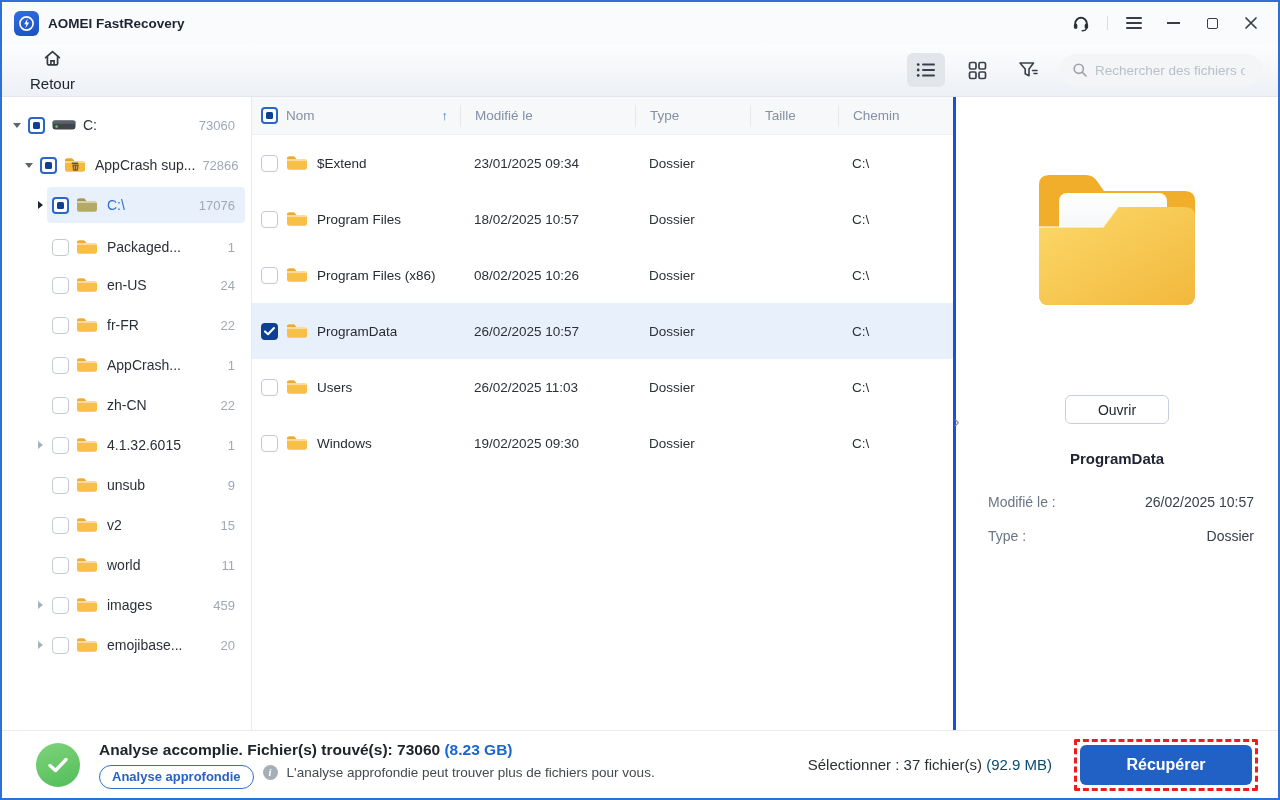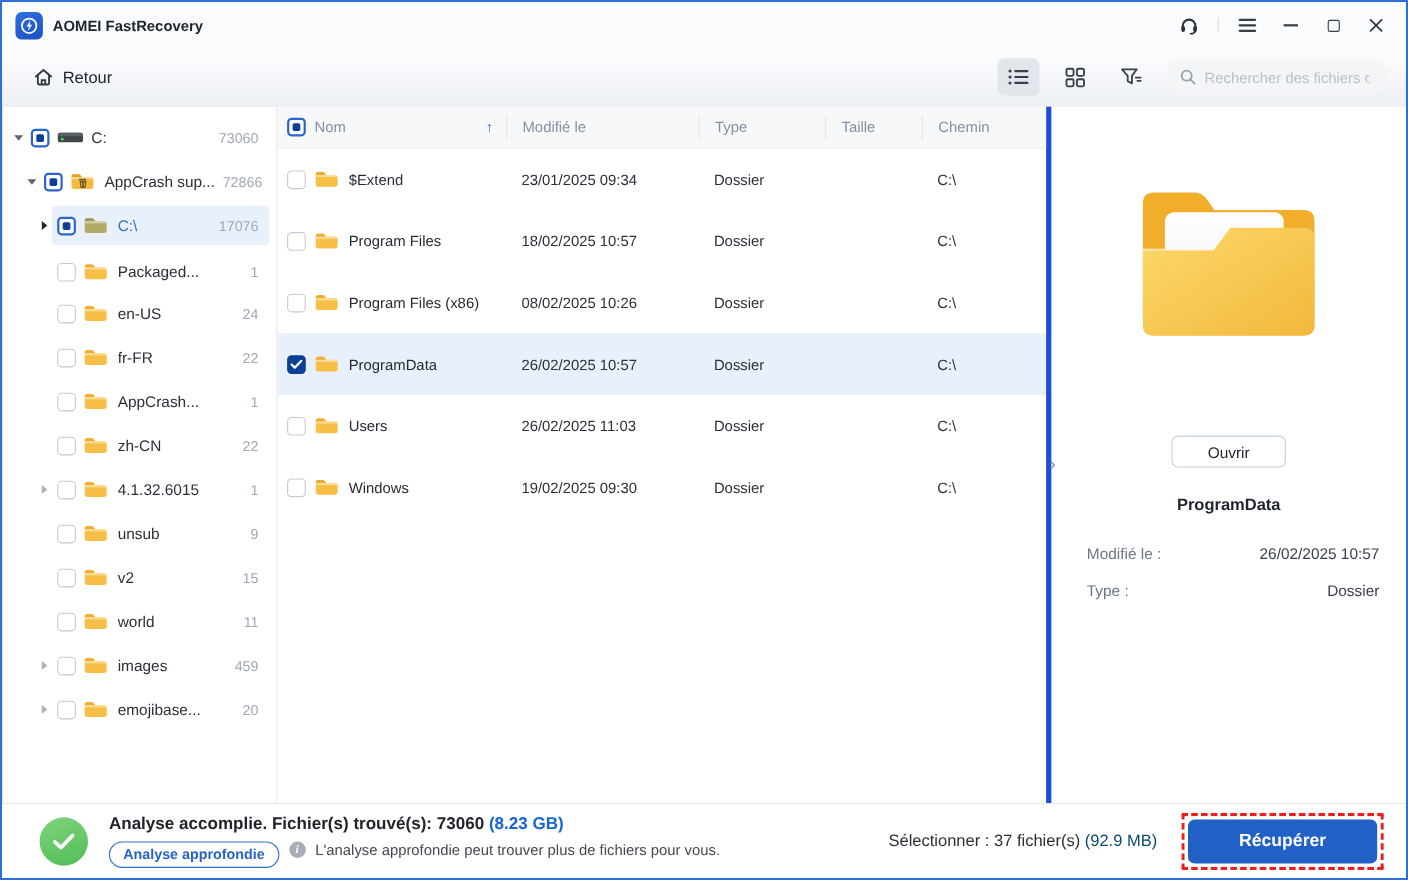--- a/index.html
+++ b/index.html
@@ -14,21 +14,21 @@
   .tb-right { margin-left:auto; display:flex; align-items:center; gap:13px; }
   .tb-btn { width:26px; height:26px; display:flex; align-items:center; justify-content:center; cursor:pointer; }
   .tb-sep { width:1px; height:14px; background:#d9dce2; }
   .h-lines { width:16px; height:12px; display:flex; flex-direction:column; justify-content:space-between; }
   .h-lines span { height:2px; background:#383e47; border-radius:1px; }
   .min-glyph { width:13px; height:2px; background:#383e47; }
   .max-glyph { width:11px; height:11px; border:1.7px solid #383e47; border-radius:2px; }
 
   
   .toolbar { height:53px; background:linear-gradient(#fcfdfe,#edf0f5); border-bottom:1px solid #e3e7ed; display:flex; align-items:center; padding:0 16px 0 28px; flex:none; }
-  .back { display:flex; align-items:center; gap:8px; cursor:pointer; }
+  .back { display:flex; align-items:center; gap:8px; cursor:pointer;flex-direction:column; }
   .back-label { font-size:15px; color:#20262f; }
   .tool-right { margin-left:auto; display:flex; align-items:center; gap:13px; }
   .view-btn { width:38px; height:34px; border-radius:6px; display:flex; align-items:center; justify-content:center; cursor:pointer; }
   .view-btn.active { background:#e2e6eb; }
   .search-box { width:202px; height:32px; background:#f3f5f7; border-radius:16px; display:flex; align-items:center; padding:0 12px; gap:7px; }
   .search-box input { border:none; outline:none; background:transparent; font-size:13.5px; color:#333; width:150px; font-family:"Liberation Sans",sans-serif; }
   .search-box input::placeholder { color:#b9c0ca; }
 
   
   .content { flex:1; display:flex; min-height:0; }
@@ -45,21 +45,21 @@
   .tree-count { margin-left:auto; font-size:13px; color:#a0a8b5; }
 
   
   .cb { width:17px; height:17px; border-radius:4px; flex:none; display:flex; align-items:center; justify-content:center; cursor:pointer; }
   .cb.ind { border:2px solid #2a66c9; background:#fff; }
   .cb.ind i { display:block; width:7px; height:7px; background:#0d4094; border-radius:1.5px; }
   .cb.off { border:1.5px solid #c3cad4; background:#fff; }
   .cb.on  { background:#0d4094; border:2px solid #0d4094; }
 
   
-  .filetable { flex:1; display:flex; flex-direction:column; min-width:0; border-right:5px solid #1d4ed8; }
+  .filetable { flex:1; display:flex; flex-direction:column; min-width:0; border-right:3px solid #1d4ed8; }
   .t-grid { display:grid; grid-template-columns:34px 174px 175px 115px 88px 1fr; align-items:center; }
   .t-head { height:38px; background:#f6f8fa; border-bottom:1px solid #eceef2; flex:none; }
   .t-head .hcell { font-size:13.5px; color:#8490a3; display:flex; align-items:center; height:22px; padding-left:14px; border-left:1px solid #e4e7ec; }
   .t-head .hcell.first { border-left:none; padding-left:0; }
   .t-head .cbwrap { display:flex; justify-content:flex-start; padding-left:9px; }
   .sort-arrow { margin-left:auto; margin-right:12px; color:#2e6fd0; font-size:13px; }
   .t-body { flex:1; overflow:hidden; }
   .t-row { height:56px; cursor:pointer; }
   .t-row.selected { background:#e7f0fb; }
   .t-row .cbwrap { display:flex; justify-content:flex-start; padding-left:9px; }

